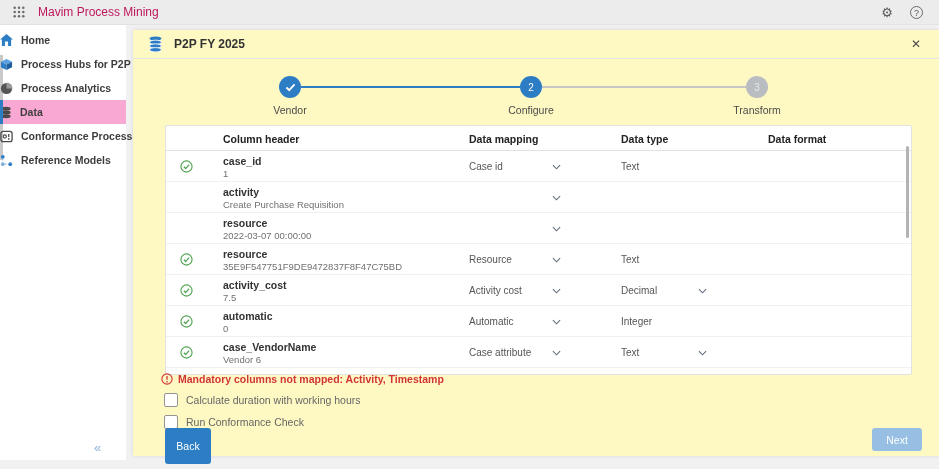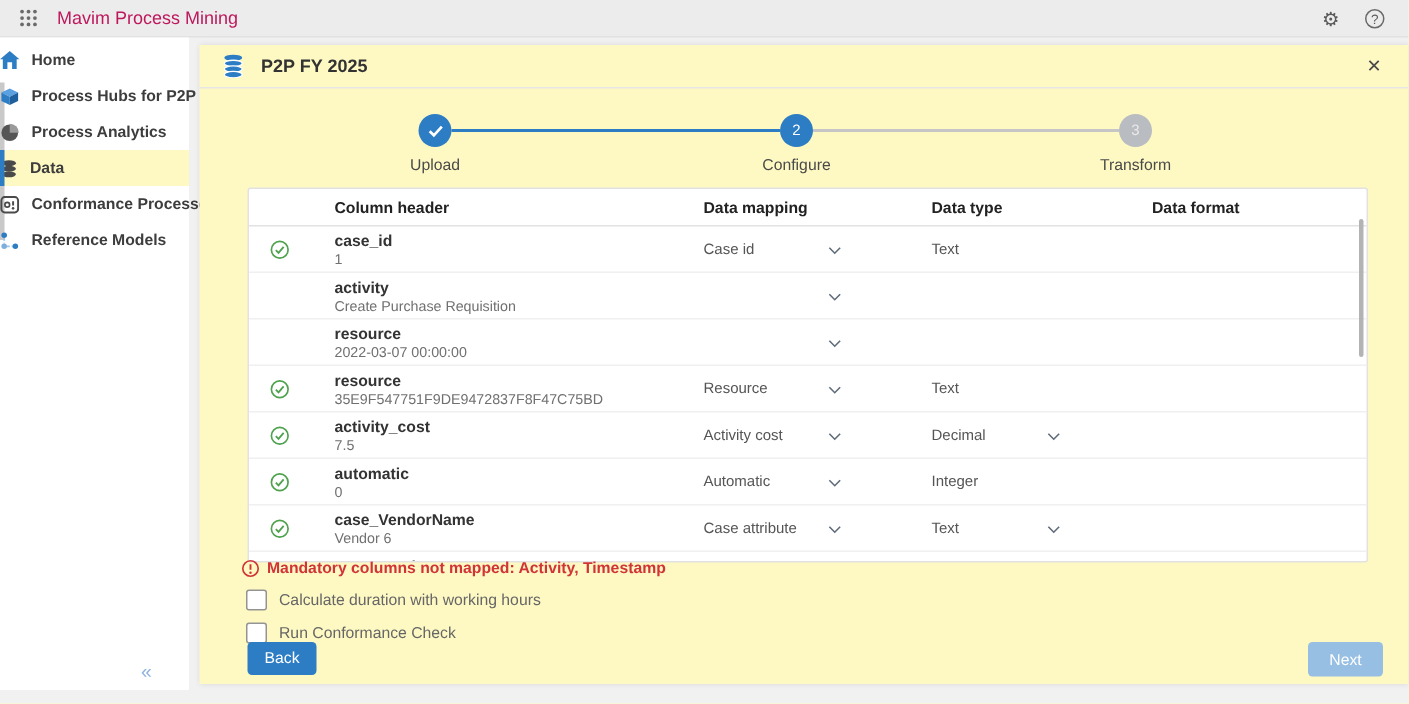--- a/index.html
+++ b/index.html
@@ -17,21 +17,21 @@
   .topbar-title { margin-left:13px; font-size:12px; color:#be185d; }
   .topbar-right { position:absolute; right:16px; top:0; height:25px; display:flex; align-items:center; gap:17px; }
   .gear { font-size:13px; color:#5a5a5a; cursor:pointer; }
   .help { width:13px; height:13px; border:1px solid #6a6a6a; border-radius:50%; font-size:9px; color:#5a5a5a; display:flex; align-items:center; justify-content:center; cursor:pointer; }
 
   
   .sidebar { position:absolute; top:25px; left:0; width:126px; height:435px; background:#ffffff; }
   .nav { position:relative; padding-top:3px; }
   .nav-track { position:absolute; left:0; top:30px; width:3px; height:105px; background:#c9c9c9; }
   .nav-item { position:relative; height:24px; display:flex; align-items:center; gap:8px; font-size:10.5px; font-weight:600; color:#3d3d3d; cursor:pointer; white-space:nowrap; }
-  .nav-item.selected { background:#fef9c3; }
+  .nav-item.selected { background:#f9a8d4; }
   .nav-item.selected::before { content:''; position:absolute; left:0; top:0; bottom:0; width:3px; background:#2d7dc5; }
   .collapse-btn { position:absolute; bottom:5px; left:94px; color:#8fb4e0; font-size:13px; cursor:pointer; }
 
   
   .card { position:absolute; left:133px; top:30px; width:806px; height:426px; background:#fef9c3; box-shadow:0 0 4px rgba(0,0,0,0.10); }
   .card-header { position:absolute; top:0; left:0; right:0; height:29px; border-bottom:1px solid #e6e6e6; display:flex; align-items:center; }
   .card-title-icon { margin-left:15px; }
   .card-title { margin-left:11px; font-size:12px; font-weight:700; color:#333; }
   .card-close { position:absolute; right:18px; top:8px; font-size:12px; color:#4a4a4a; cursor:pointer; line-height:1; }
 
@@ -62,21 +62,21 @@
   .dd-type { position:absolute; left:455px; top:7px; width:88px; height:18px; }
   .dd-type .dd-chev { left:77px; }
   .cell-type-text { position:absolute; left:455px; top:10px; font-size:10px; color:#555; }
   .scroll-thumb { position:absolute; right:2px; top:20px; width:3px; height:92px; background:#b3b3b3; border-radius:2px; cursor:pointer; }
 
   
   .warning { position:absolute; left:28px; top:343px; display:flex; align-items:center; gap:5px; font-size:10.5px; font-weight:700; color:#d13438; }
   .option { position:absolute; left:31px; display:flex; align-items:center; gap:8px; font-size:10.5px; color:#666; }
   .checkbox { width:14px; height:14px; border:1px solid #949494; border-radius:2px; background:#fff; cursor:pointer; flex:0 0 auto; }
   .btn { border:none; border-radius:3px; color:#fff; font-size:10.5px; font-family:"Liberation Sans",sans-serif; cursor:pointer; }
-  .btn-back { position:absolute; left:32px; top:398px; width:46px; height:22px; background:#2d7dc5; }
+  .btn-back { position:absolute; left:32px; top:398px; width:46px; height:36px; background:#2d7dc5; }
   .btn-next { position:absolute; left:739px; top:398px; width:50px; height:23px; background:#96bfe3; }
 </style>
 </head>
 <body>
 
 <div class="topbar">
   <span class="icon waffle">
       <svg width="12" height="12" viewBox="0 0 12 12">
         <circle cx="1.7" cy="1.7" r="1.25" fill="#6b6b6b"></circle>
         <circle cx="6" cy="1.7" r="1.25" fill="#6b6b6b"></circle>
@@ -181,21 +181,21 @@
     <div class="connector c1"></div>
     <div class="connector c2"></div>
   <div class="step s0 done">
         <div class="step-circle">
           <span class="icon">
             <svg width="11" height="9" viewBox="0 0 12 10">
               <path d="M1.5 5 L4.6 8 L10.5 1.6" stroke="#fff" stroke-width="2" fill="none"></path>
             </svg>
           </span>
         </div>
-        <div class="step-label">Upload</div>
+        <div class="step-label">Vendor</div>
       </div>
       <div class="step s1 active">
         <div class="step-circle">2</div>
         <div class="step-label">Configure</div>
       </div>
       <div class="step s2 pending">
         <div class="step-circle">3</div>
         <div class="step-label">Transform</div>
       </div>
     </div>

